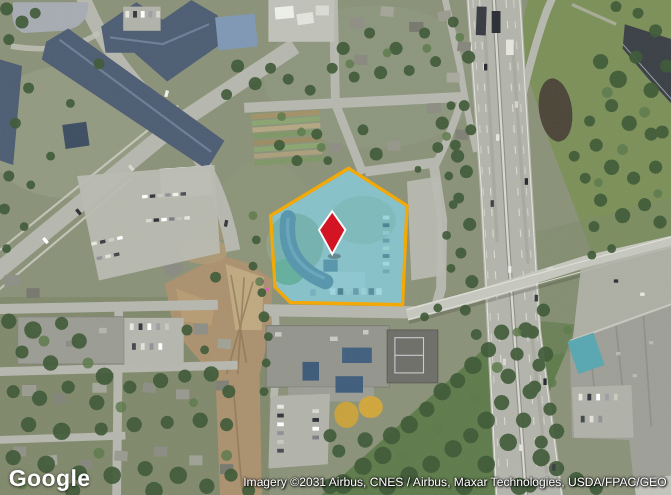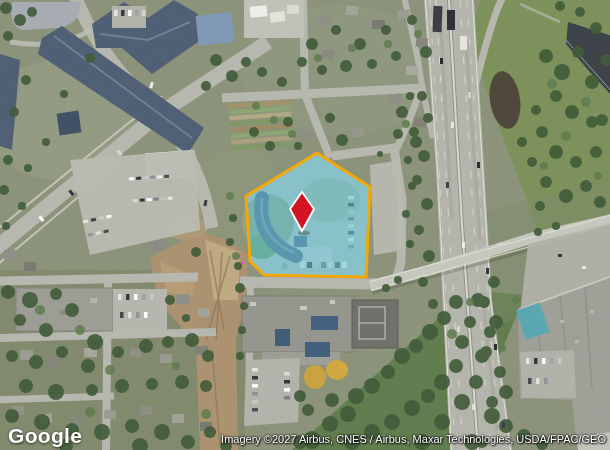--- a/index.html
+++ b/index.html
@@ -529,15 +529,15 @@
 
   <g>
     <ellipse cx="304" cy="233" rx="6" ry="2.5" fill="#000000" opacity="0.28"></ellipse>
     <path d="M302,192 L314,209 L302,231 L290,209 Z" stroke-width="1.8" fill="#D40F1F" stroke="#FFFFFF"></path>
   </g>
 
   <rect x="0" y="0" width="610" height="450" filter="url(#grain)" opacity="0.06"></rect>
 </svg>
 
 <div class="logo">Google</div>
-<div class="attribution">Imagery ©2027 Airbus, CNES / Airbus, Maxar Technologies, USDA/FPAC/GEO</div>
+<div class="attribution">Imagery ©2031 Airbus, CNES / Airbus, Maxar Technologies, USDA/FPAC/GEO</div>
 
 </div>
 
 </body></html>

